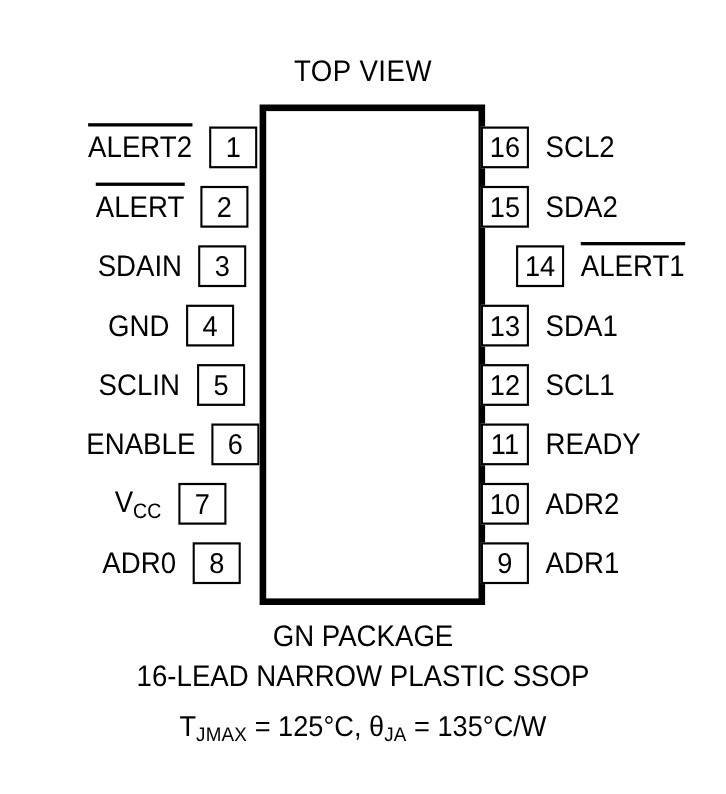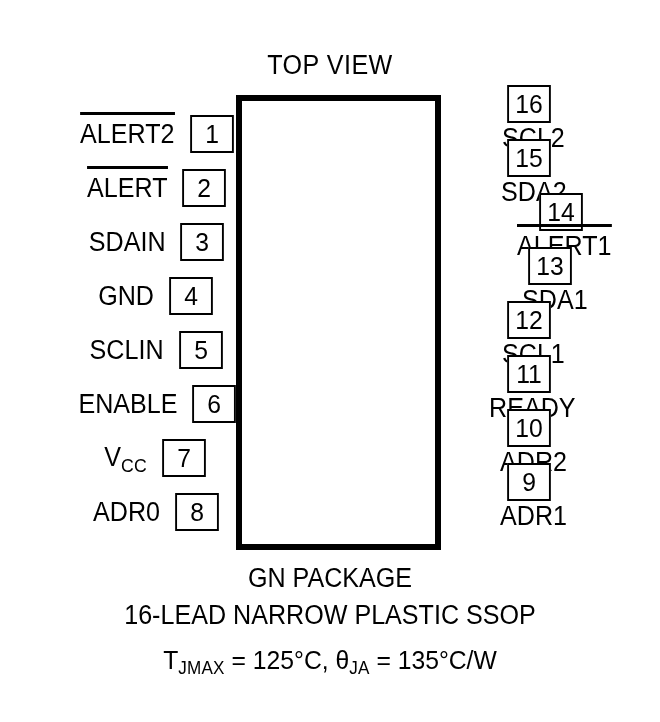--- a/index.html
+++ b/index.html
@@ -54,21 +54,21 @@
 
   
   .pin-row {
     position: absolute;
     height: 38px;
     display: flex;
     align-items: center;
     z-index: 3;
   }
   .pin-row.left  { left: 60px;  width: 188px; justify-content: center; }
-  .pin-row.right { left: 436px; width: 200px; justify-content: flex-end; flex-direction: column; }
+  .pin-row.right { left: 436px; width: 200px; justify-content: flex-start; }
 
   .pin-box {
     box-sizing: border-box;
     width: 46px;
     height: 38px;
     border: 2px solid #000000;
     background: #ffffff;
     font-size: 26px;
     line-height: 34px;
     text-align: center;
@@ -172,21 +172,21 @@
         <div class="pin-label"><span>SCL2</span></div>
       </div>
       <div class="pin-row right" style="top: 169px;">
         <div class="pin-box">15</div>
         <div class="pin-label"><span>SDA2</span></div>
       </div>
       <div class="pin-row right" style="top: 223px; margin-left: 32px;">
         <div class="pin-box">14</div>
         <div class="pin-label"><span class="ovl">ALERT1</span></div>
       </div>
-      <div class="pin-row right" style="top: 277px; padding-left: 21px;">
+      <div class="pin-row right" style="top: 277px;">
         <div class="pin-box">13</div>
         <div class="pin-label"><span>SDA1</span></div>
       </div>
       <div class="pin-row right" style="top: 331px;">
         <div class="pin-box">12</div>
         <div class="pin-label"><span>SCL1</span></div>
       </div>
       <div class="pin-row right" style="top: 385px;">
         <div class="pin-box">11</div>
         <div class="pin-label"><span>READY</span></div>

